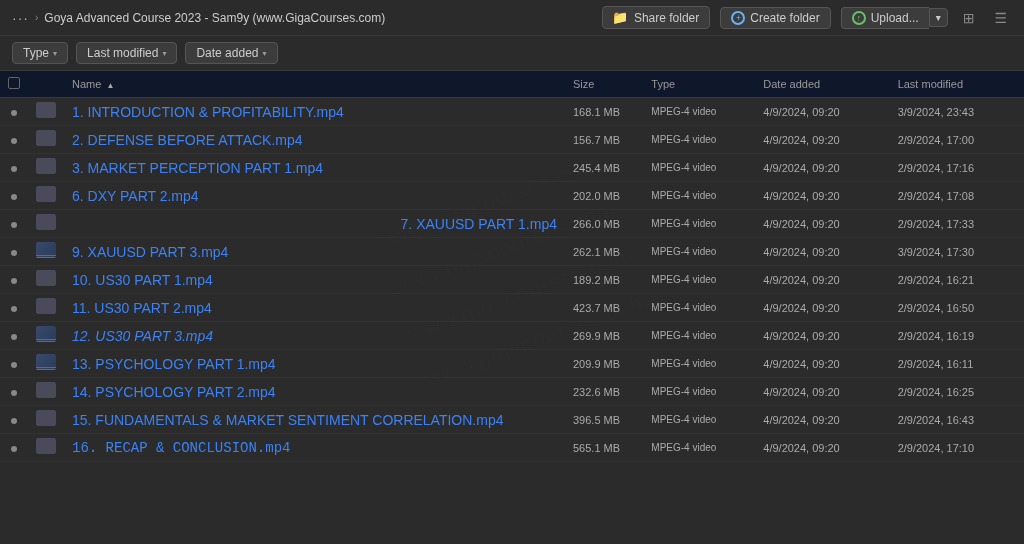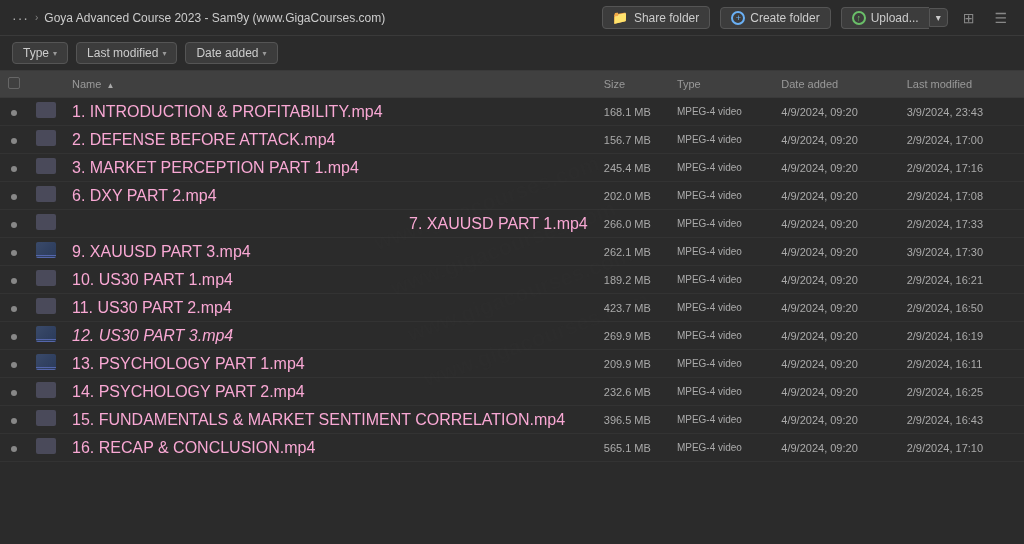--- a/index.html
+++ b/index.html
@@ -131,21 +131,21 @@
       font-size: 8px;
       color: #999;
     }
 
     
     .file-table {
       width: 100%;
       border-collapse: collapse;
     }
     .table-header {
-      background: #404040;
+      background: #0f172a;
       border-bottom: 1px solid #3a3a3a;
     }
     .table-header th {
       padding: 6px 8px;
       text-align: left;
       color: #999;
       font-weight: normal;
       font-size: 11px;
       border-bottom: 1px solid #3a3a3a;
       white-space: nowrap;
@@ -198,22 +198,22 @@
       position: absolute;
       bottom: 0; left: 0; right: 0;
       height: 4px;
       background: repeating-linear-gradient(
         0deg,
         #5566aa 0px, #5566aa 1px,
         transparent 1px, transparent 2px
       );
     }
     .name-text {
-      color: #f9a8d4;
-      font-size: 16px;
+      color: #3b82f6;
+      font-size: 14px;
       overflow: hidden;
       text-overflow: ellipsis;
     }
     .size-col { color: #aaa; font-size: 11px; min-width: 70px; }
     .type-col { color: #aaa; font-size: 10px; min-width: 100px; margin-left: 22px; }
     .date-added-col { color: #aaa; font-size: 11px; min-width: 120px; }
     .last-modified-col { color: #aaa; font-size: 11px; min-width: 120px; }
 
     
     .watermark {
@@ -427,21 +427,21 @@
           <td style="width: 24px; text-align: center;"><span class="file-icon"></span></td>
           <td style="max-width: 520px;"><span class="name-text">15. FUNDAMENTALS &amp; MARKET SENTIMENT CORRELATION.mp4</span></td>
           <td class="size-col">396.5 MB</td>
           <td class="type-col">MPEG-4 video</td>
           <td class="date-added-col">4/9/2024, 09:20</td>
           <td class="last-modified-col">2/9/2024, 16:43</td>
         </tr>
         <tr class="file-row">
           <td style="width: 20px; text-align: center;"><span class="dot-bullet"></span></td>
           <td style="width: 24px; text-align: center;"><span class="file-icon"></span></td>
-          <td style="max-width: 520px;"><span class="name-text">16. RECAP &amp; CONCLUSION.mp4</span></td>
+          <td style="max-width: 520px; font-family: Liberation Mono, monospace;"><span class="name-text">16. RECAP &amp; CONCLUSION.mp4</span></td>
           <td class="size-col">565.1 MB</td>
           <td class="type-col">MPEG-4 video</td>
           <td class="date-added-col">4/9/2024, 09:20</td>
           <td class="last-modified-col">2/9/2024, 17:10</td>
         </tr>
       </tbody>
   </table>
 </div>
 
 </body></html>

